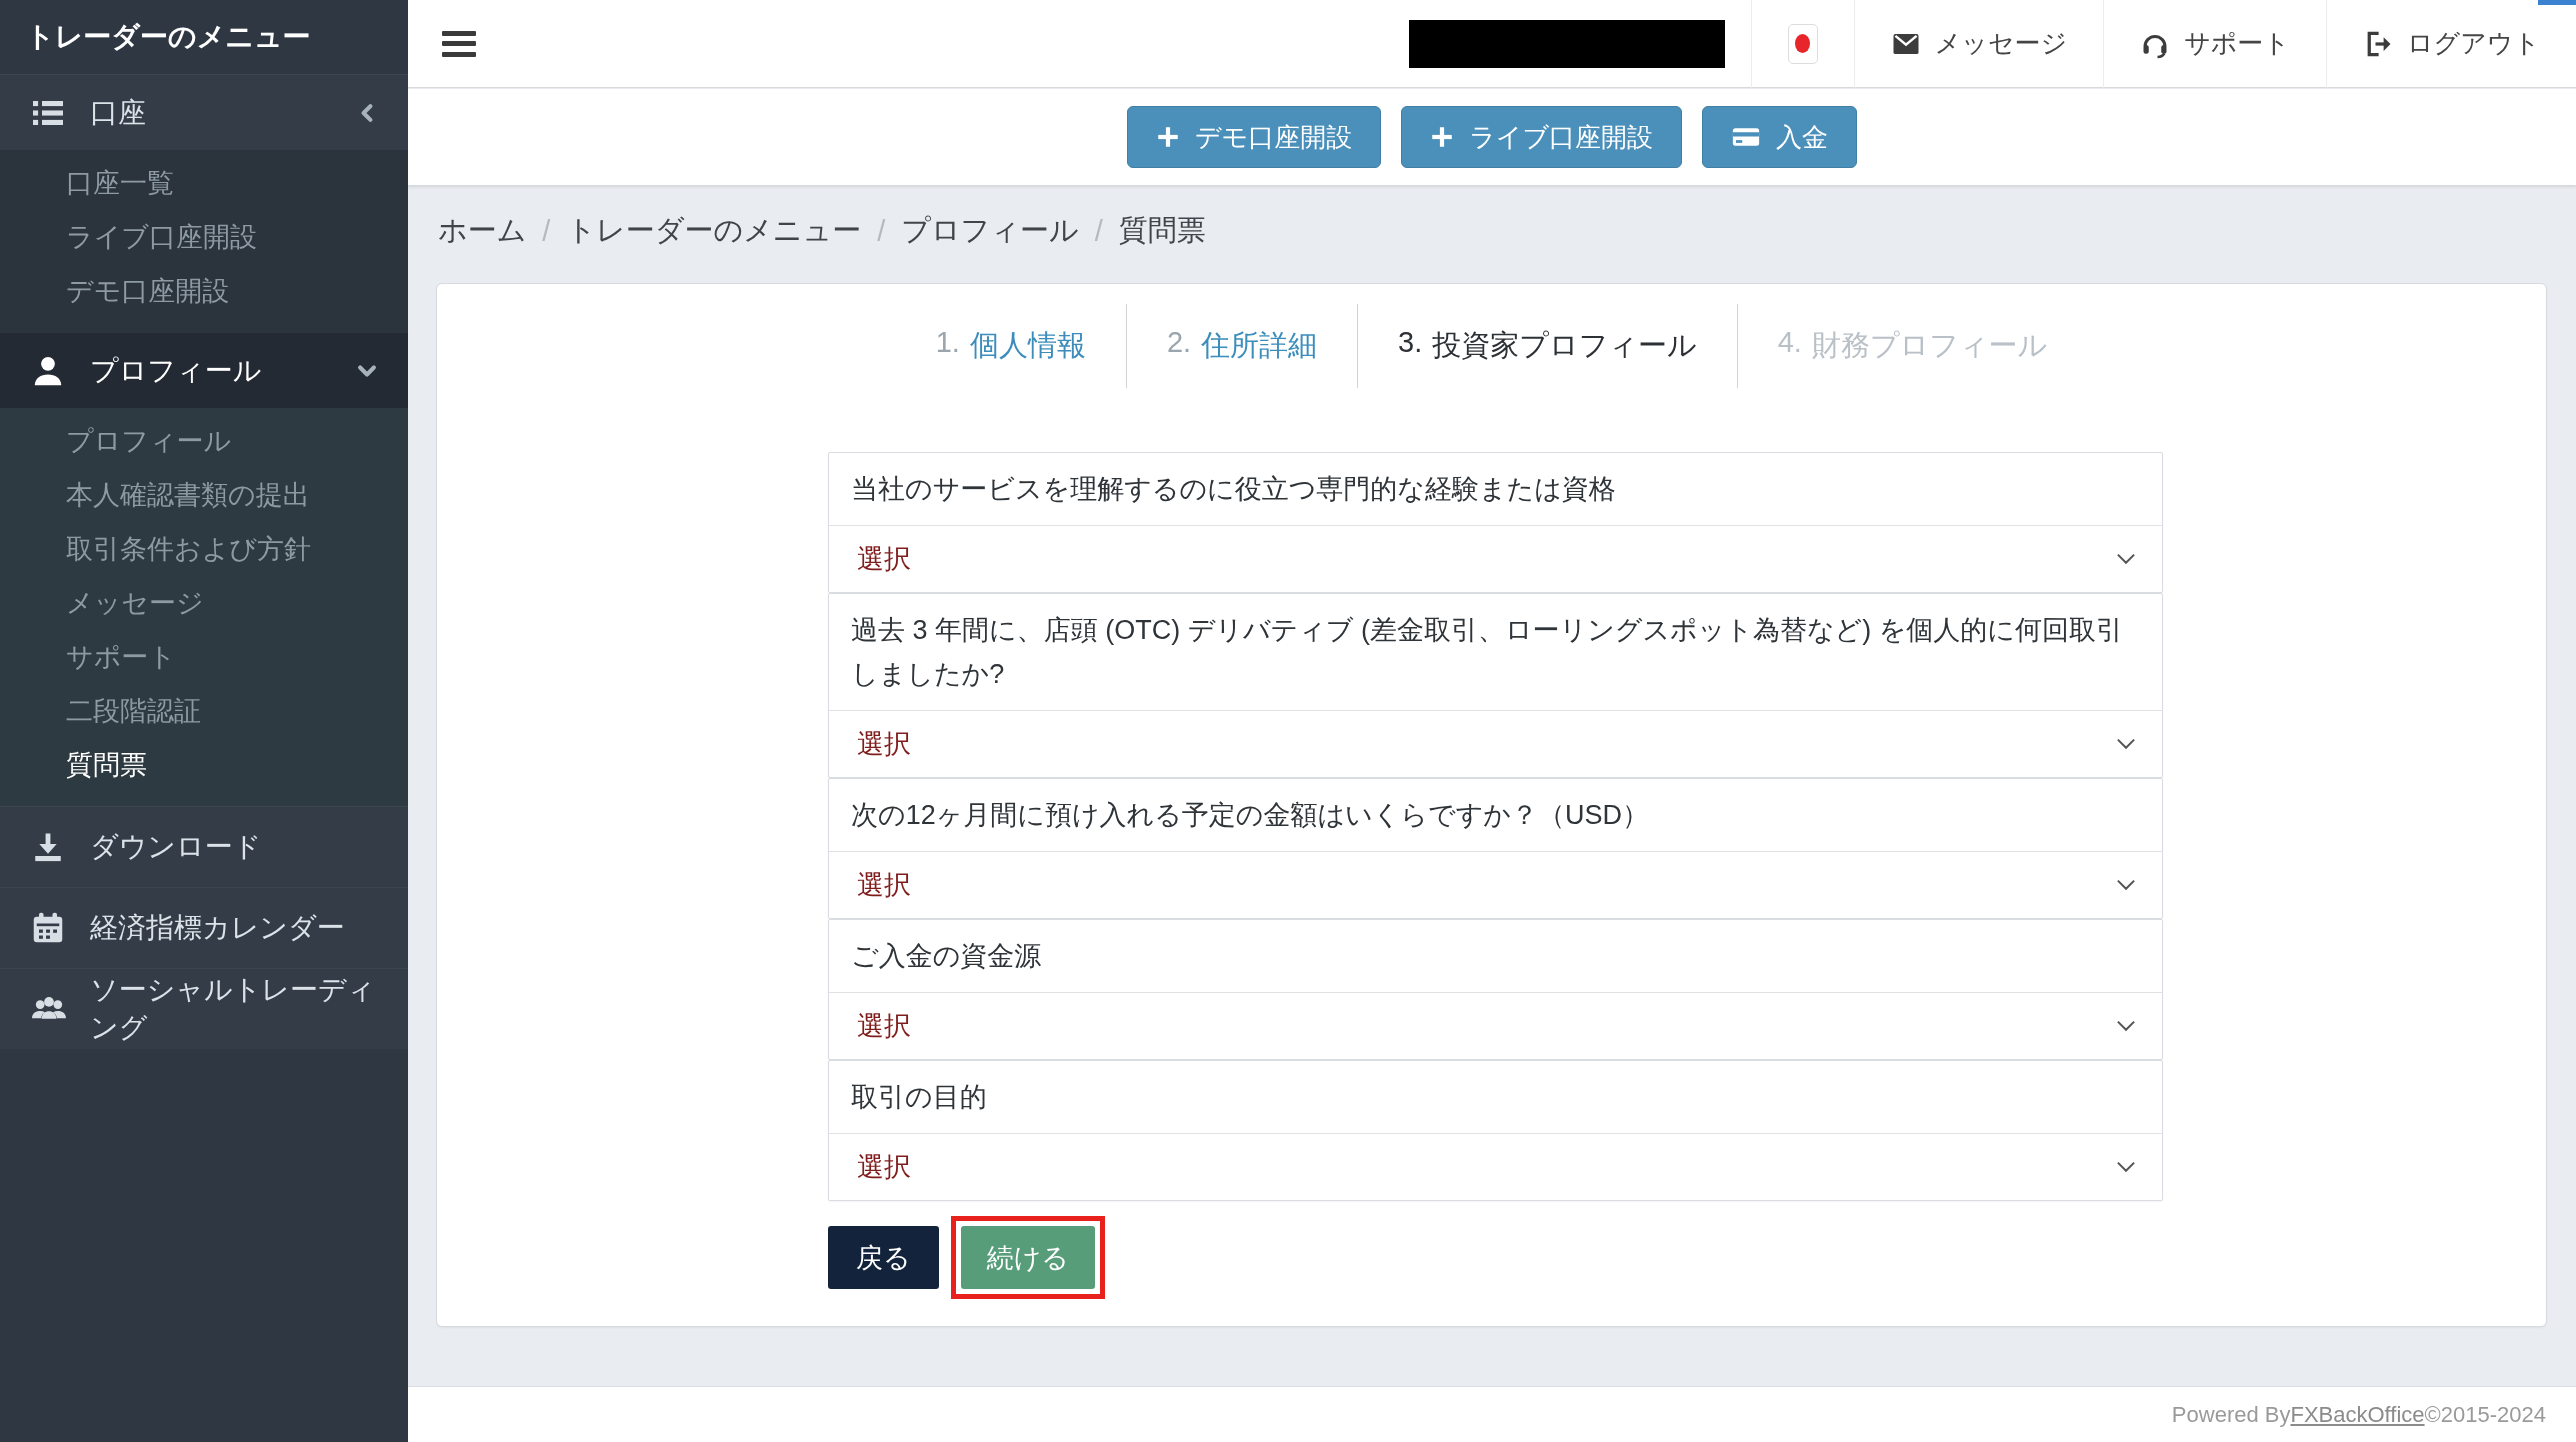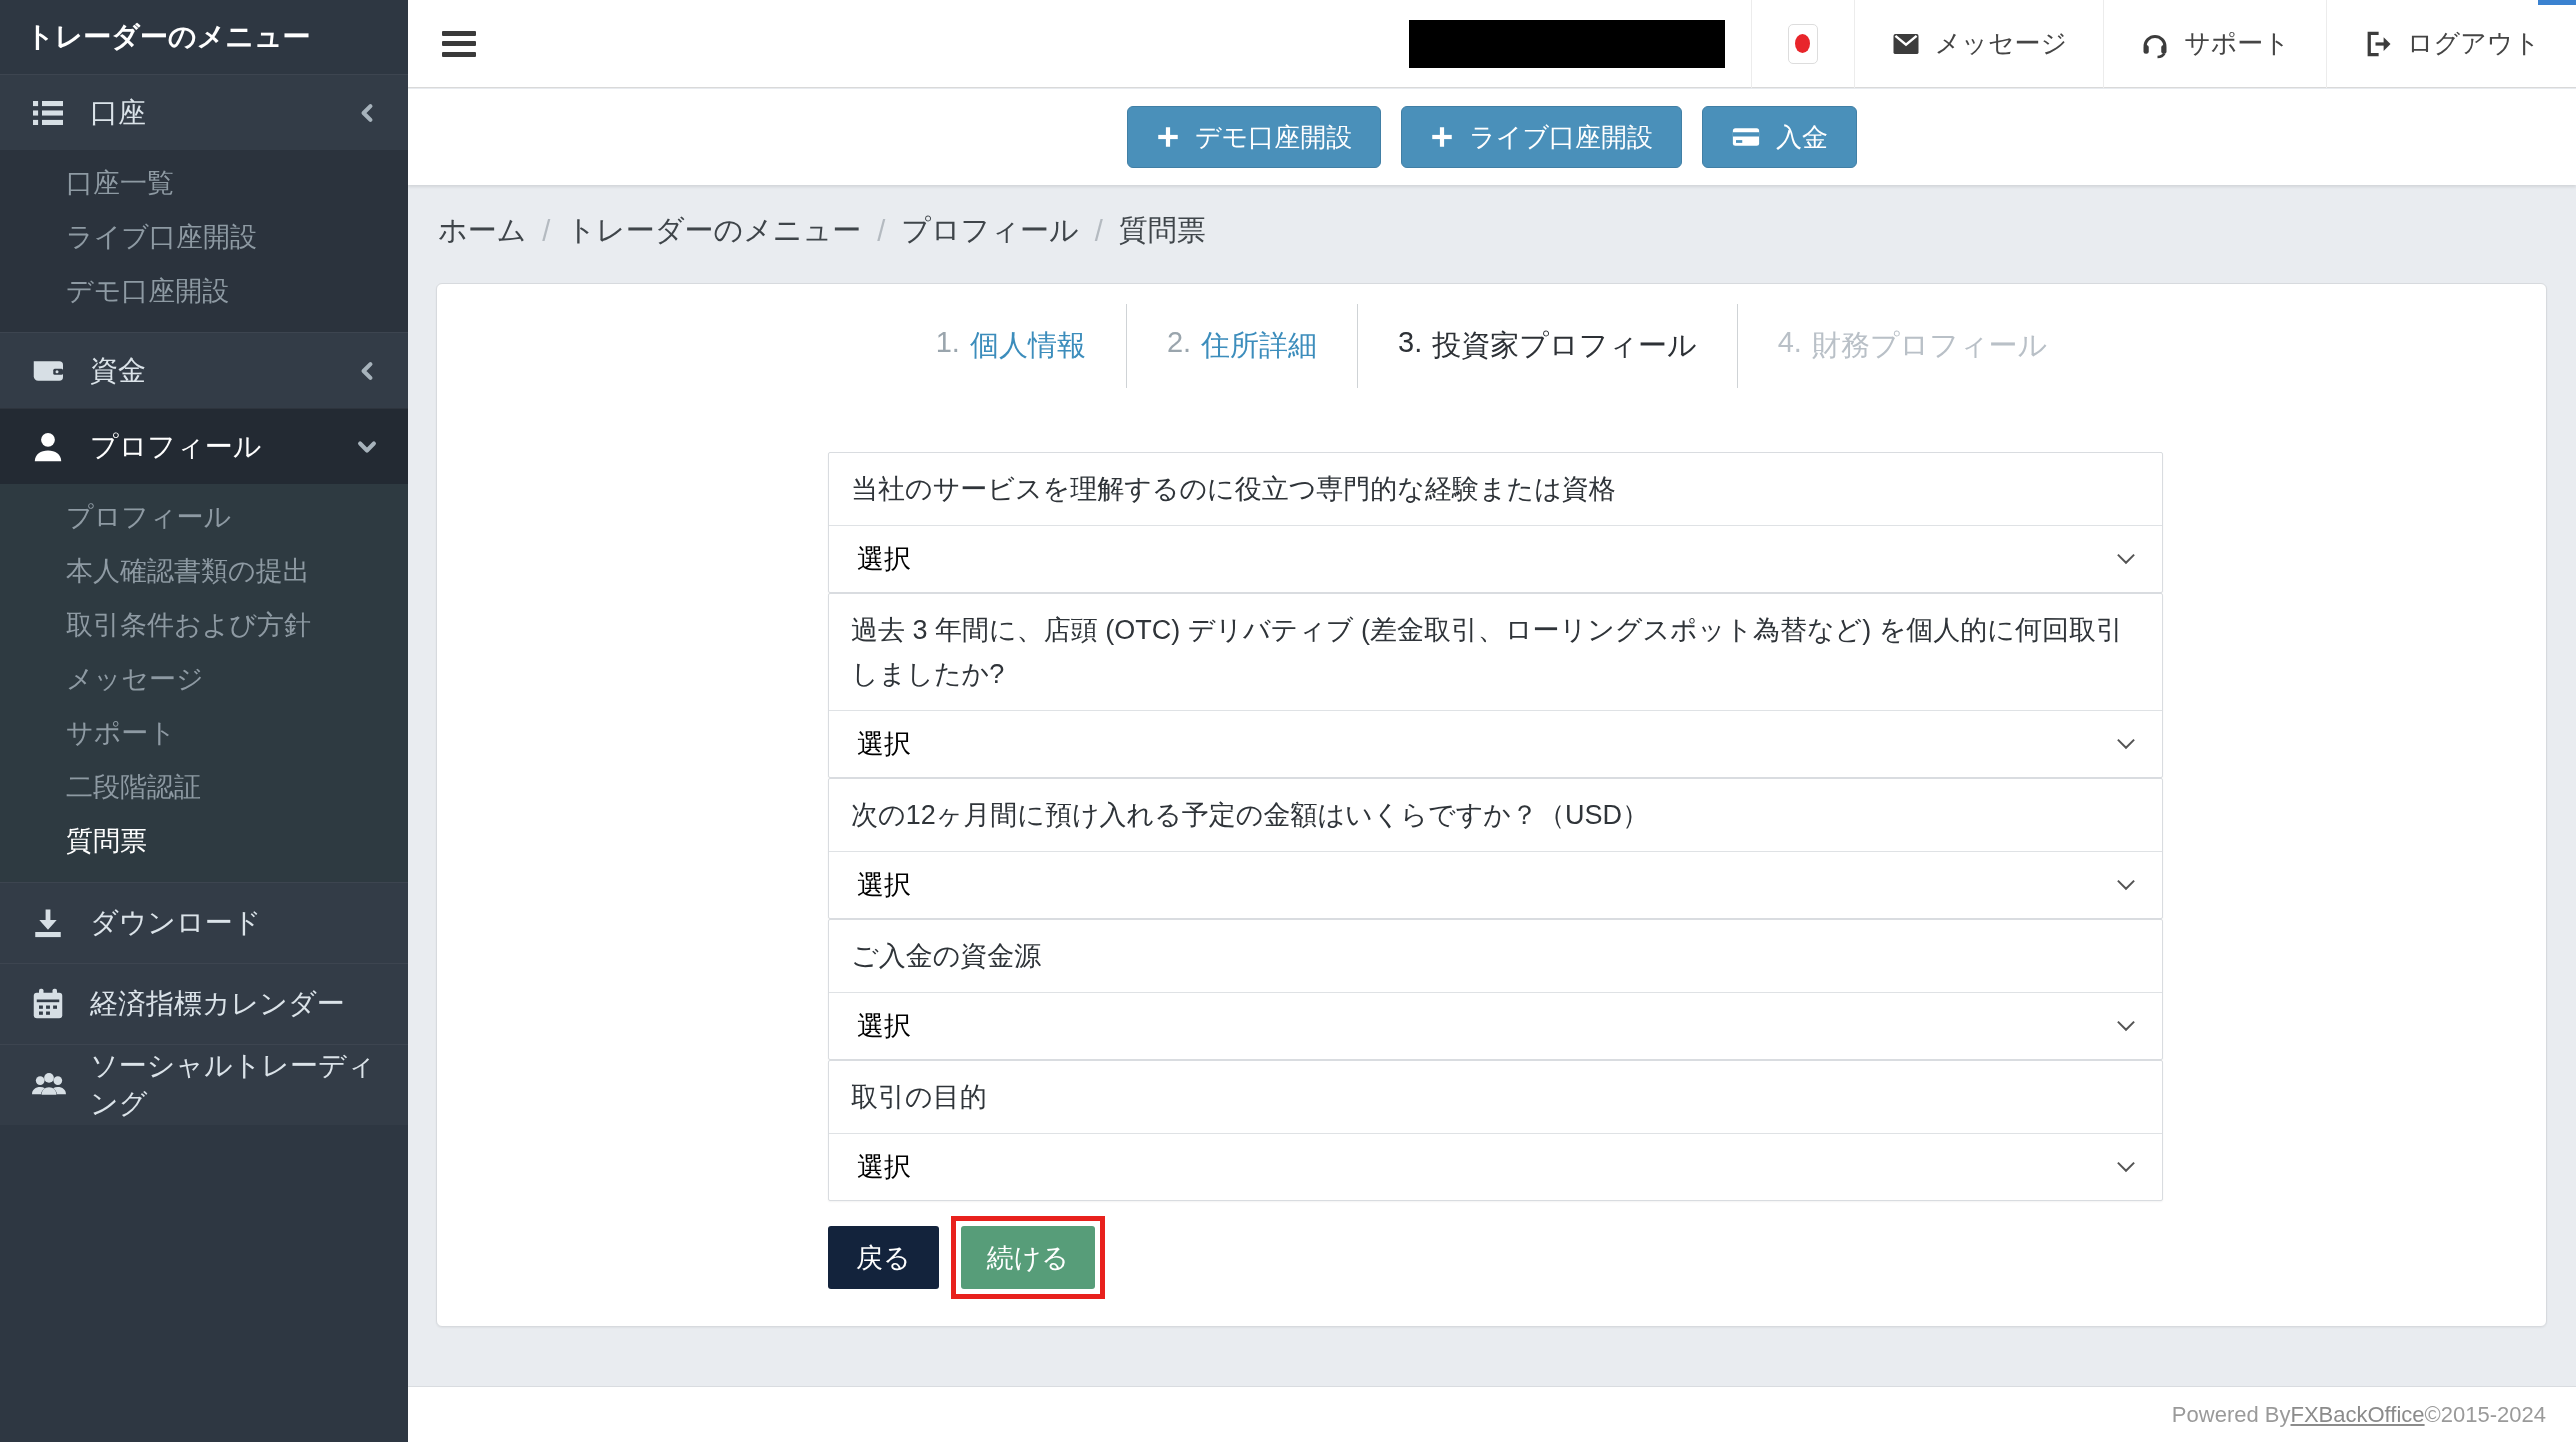--- a/index.html
+++ b/index.html
@@ -73,21 +73,21 @@
   .step--link .num { color:#9aa5ad; }
   .step--link .lbl { color:#3c8dbc; }
   .step--current .num, .step--current .lbl { color:#2d3136; }
   .step--disabled .num, .step--disabled .lbl { color:#b9c0c7; }
 
   #form { margin:64px 0 0 391px; width:1335px; }
   .field { border:1px solid #d9dce0; border-radius:2px; 
            box-shadow:0 1px 2px rgba(0,0,0,.05); background:#fff; }
   .field-label { padding:14px 22px; font-size:27px; line-height:44px; color:#2f3439;
                  border-bottom:1px solid #dfe2e5; }
-  .field-select { position:relative; padding:15px 60px 15px 28px; font-size:27px; color:#000000;
+  .field-select { position:relative; padding:15px 60px 15px 28px; font-size:27px; color:#7f1d1d;
                   cursor:pointer; }
   .field-select .sel-chev { position:absolute; right:26px; top:50%; transform:translateY(-50%); color:#555; }
 
   #form-buttons { display:flex; align-items:center; margin-top:15px; }
   .btn-back { background:#13233c; color:#fff; font-size:27px; height:63px; padding:0 28px;
               border:none; border-radius:3px; cursor:pointer;
               font-family:"Liberation Sans","DejaVu Sans",sans-serif; }
   .red-box { border:5px solid #e8211d; padding:5px; margin-left:12px; display:inline-block; }
   .btn-continue { background:#579d79; color:#fff; font-size:27px; height:63px; padding:0 26px;
                   border:none; border-radius:3px; cursor:pointer;
@@ -123,35 +123,20 @@
           <path d="M10.5 3L5.5 8l5 5" stroke="currentColor" stroke-width="3" fill="none" stroke-linecap="round" stroke-linejoin="round"></path>
         </svg>
     </span>
   </div>
   <div class="sb-sub">
     <div class="sb-sub-item">口座一覧</div>
     <div class="sb-sub-item">ライブ口座開設</div>
     <div class="sb-sub-item">デモ口座開設</div>
   </div>
 
-  <div class="sb-group">
-    <span class="gicon">
-      <svg viewBox="0 0 24 24" width="36" height="36" fill="currentColor">
-          <path d="M2.5 5.5h17a2.5 2.5 0 0 1 2.5 2.5v8a2.5 2.5 0 0 1-2.5 2.5h-14A3 3 0 0 1 2.5 15.5z"></path>
-          <rect x="15.5" y="10.5" width="6.5" height="4" rx="1" fill="#333c47"></rect>
-          <circle cx="18" cy="12.5" r="1" fill="#d7dfe5"></circle>
-        </svg>
-    </span>
-    <span>資金</span>
-    <span class="chev">
-      <svg viewBox="0 0 16 16" width="22" height="22">
-          <path d="M10.5 3L5.5 8l5 5" stroke="currentColor" stroke-width="3" fill="none" stroke-linecap="round" stroke-linejoin="round"></path>
-        </svg>
-    </span>
-  </div>
 
   <div class="sb-group expanded">
     <span class="gicon">
       <svg viewBox="0 0 24 24" width="36" height="36" fill="currentColor">
           <circle cx="12" cy="7.2" r="4.6"></circle>
           <path d="M3.2 21.5c0-4.6 4-7.2 8.8-7.2s8.8 2.6 8.8 7.2z"></path>
         </svg>
     </span>
     <span>プロフィール</span>
     <span class="chev">

